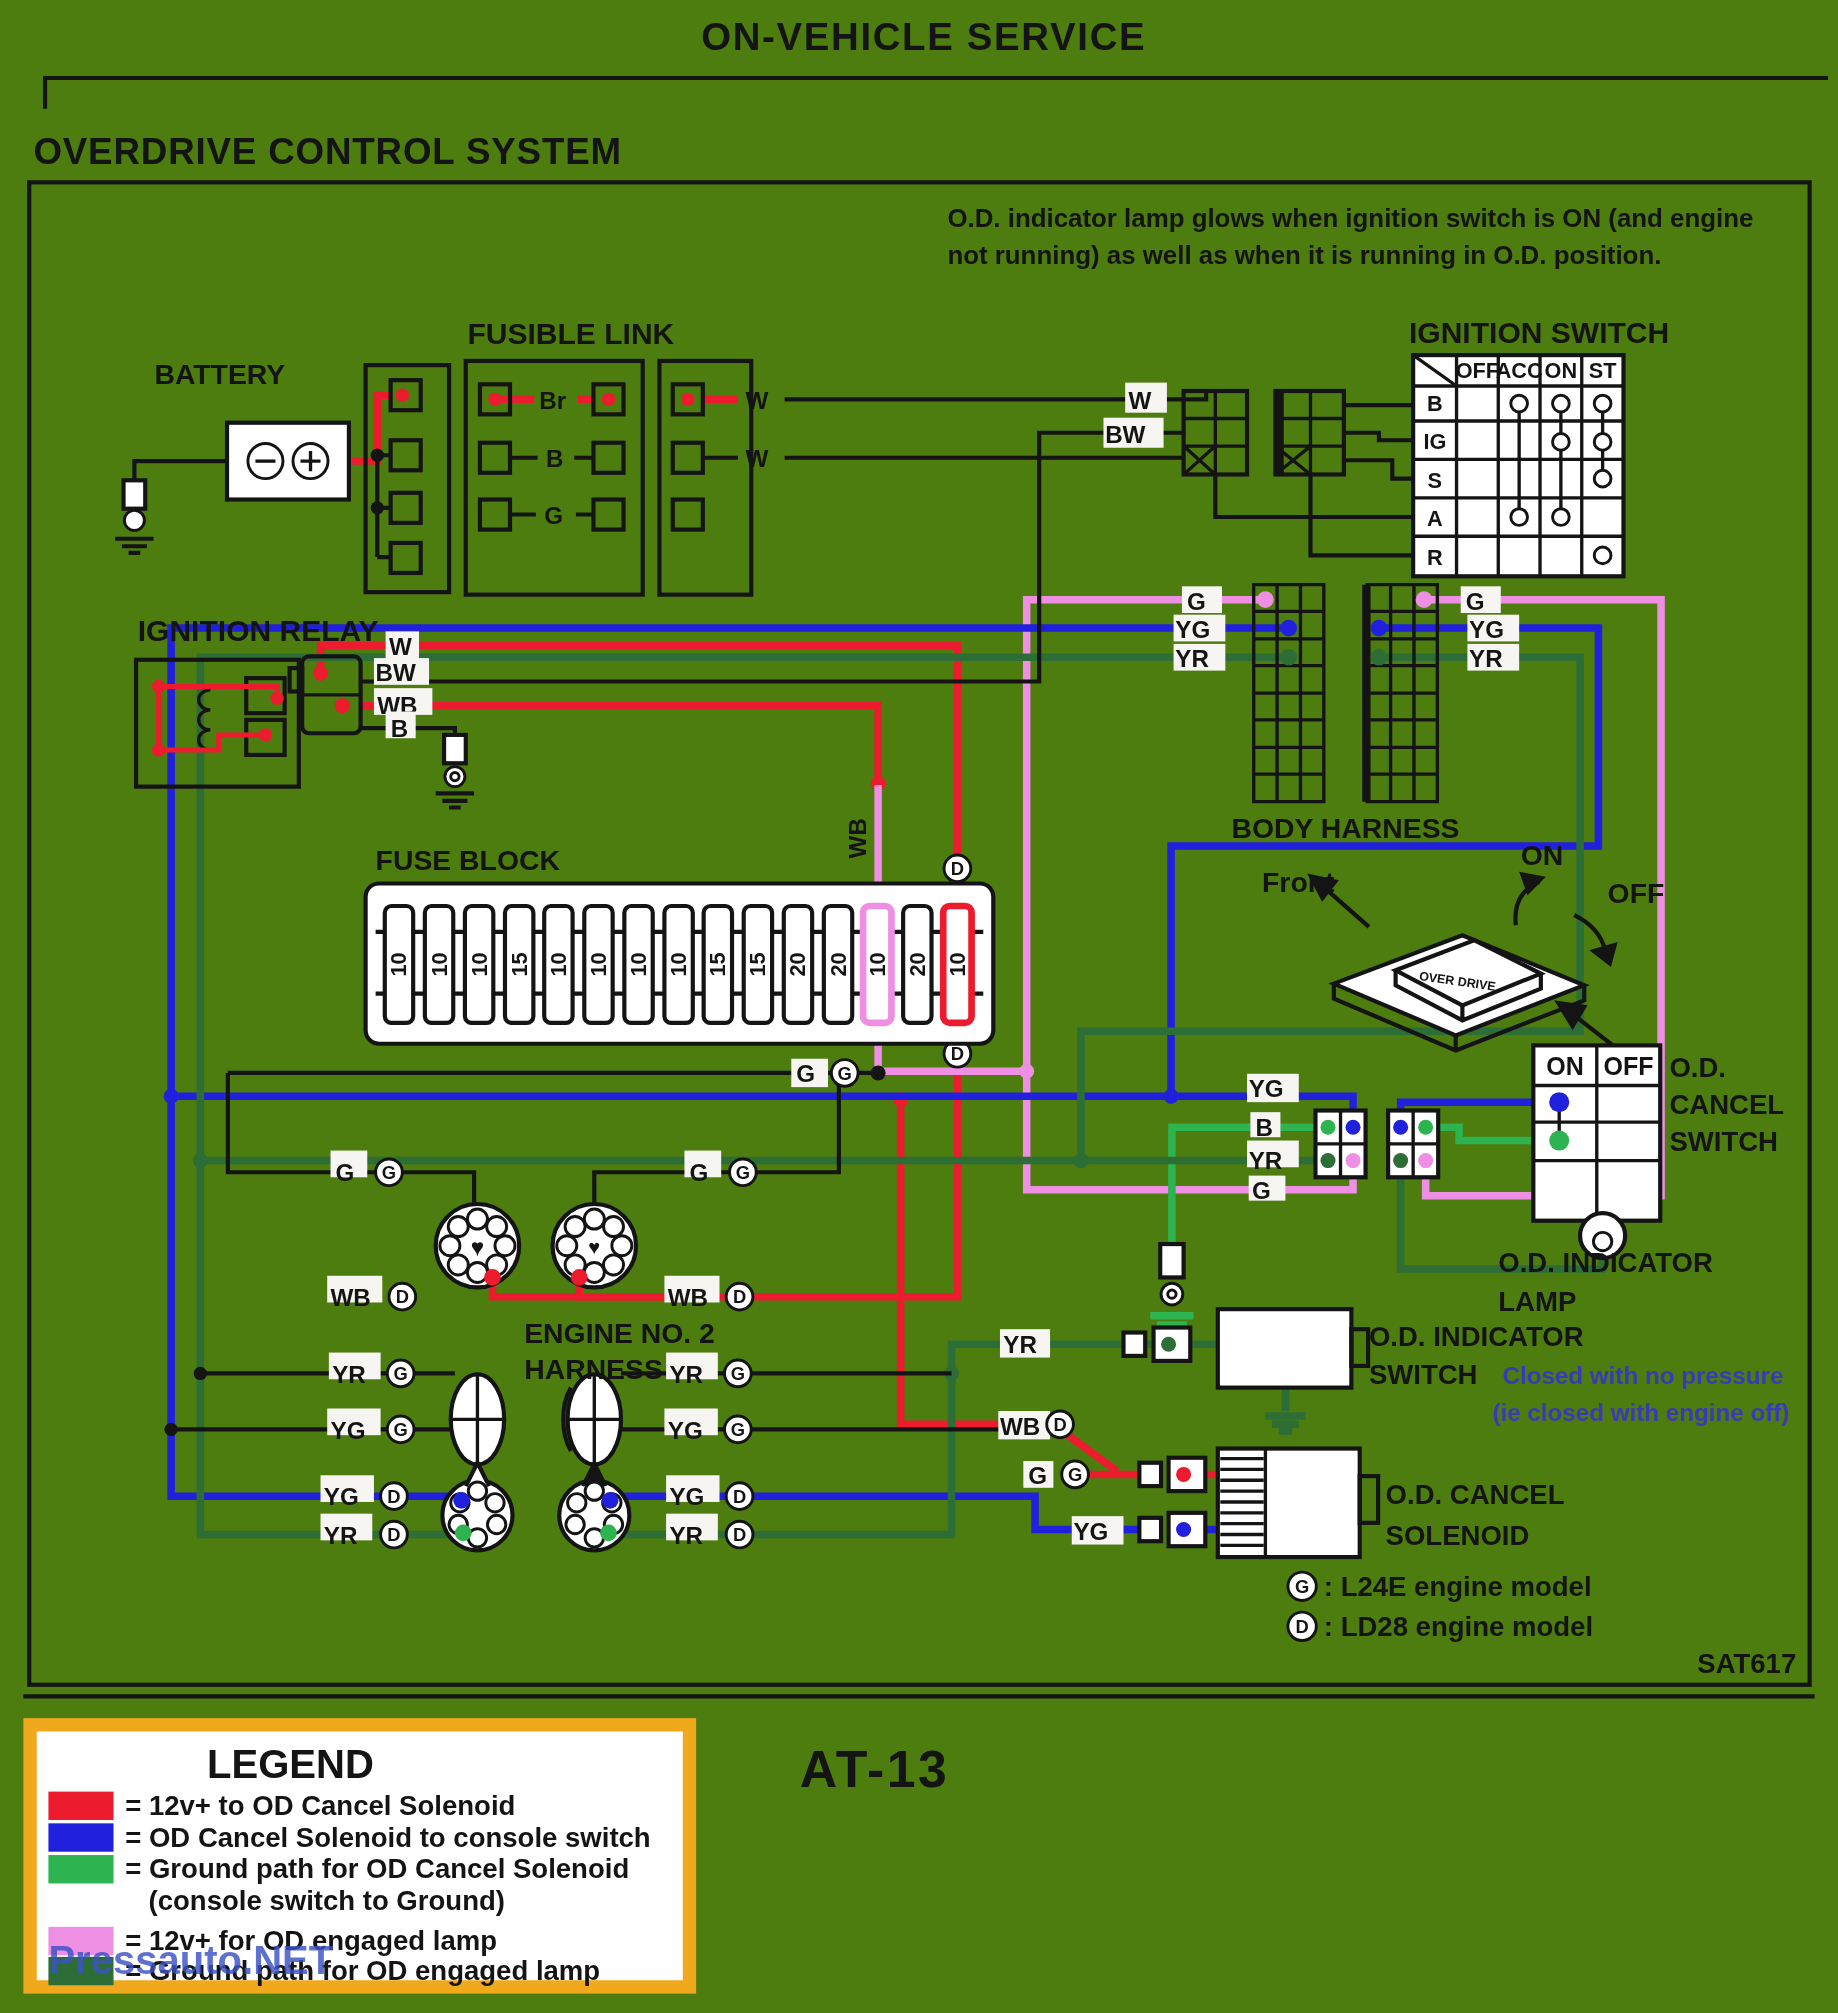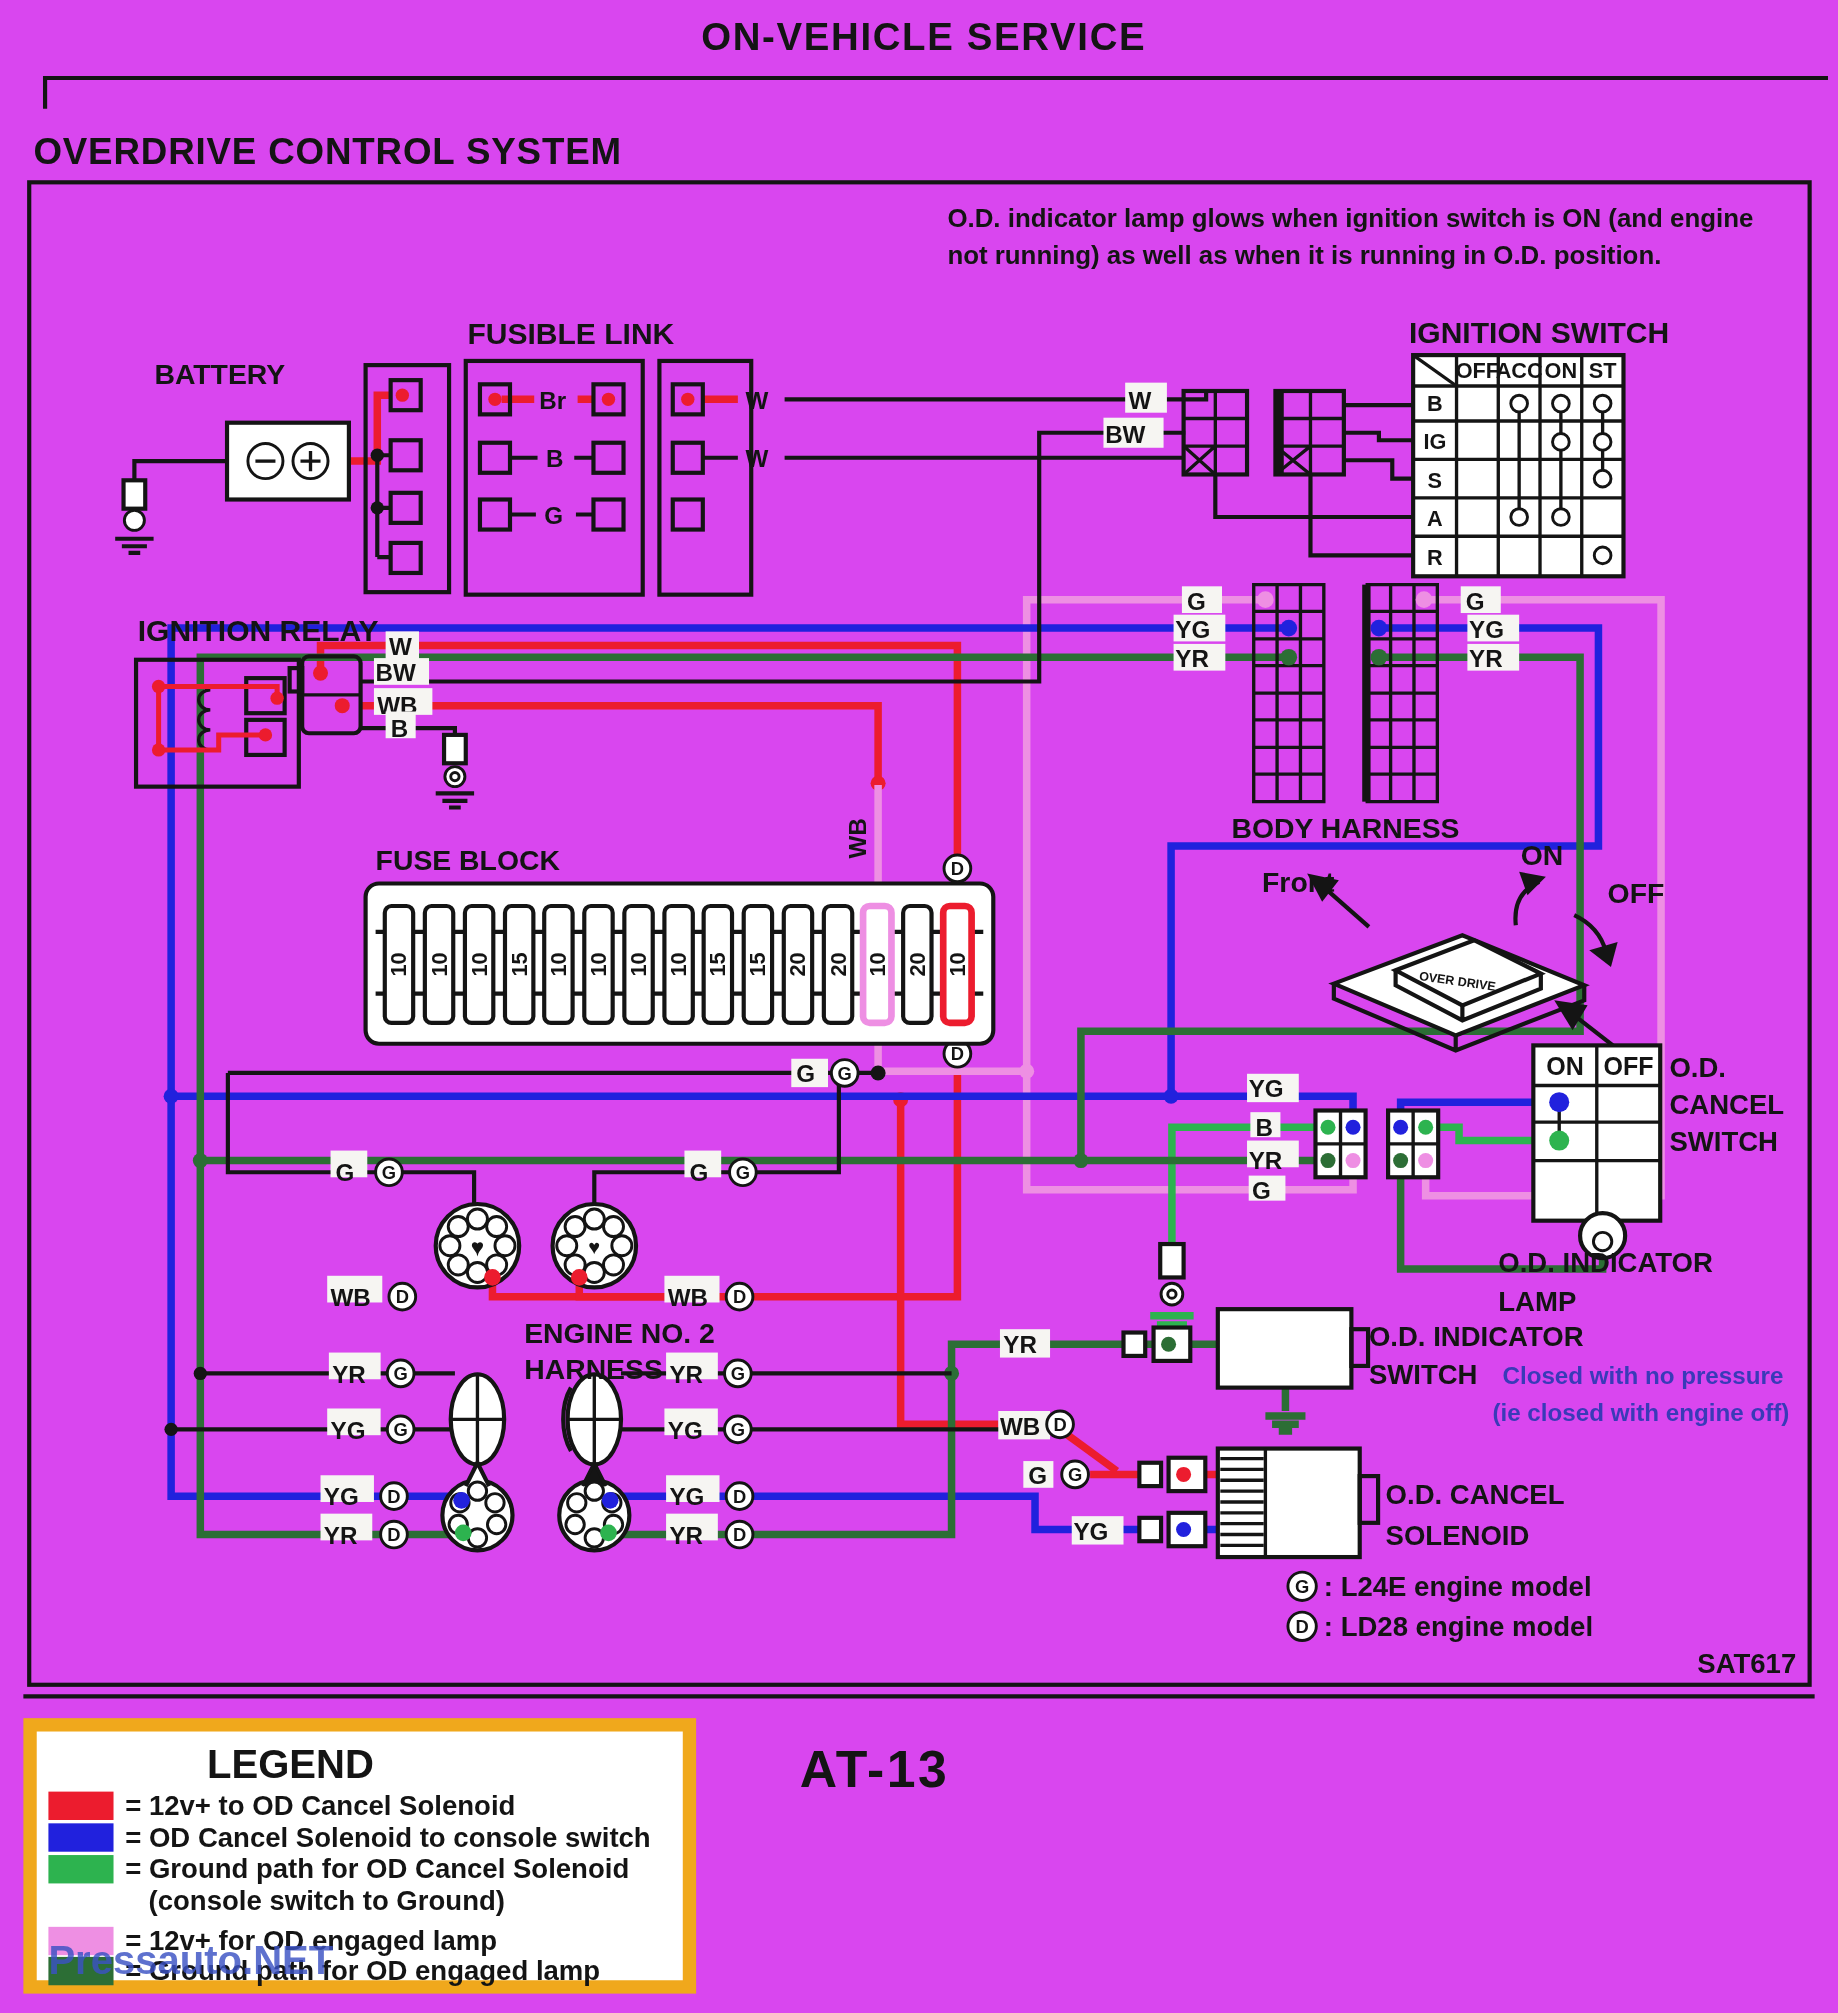--- a/index.html
+++ b/index.html
@@ -1,16 +1,16 @@
 <!DOCTYPE html>
 <html style="font-size:13.4px"><head>
 <meta charset="utf-8">
 <style>
   html,body{margin:0;padding:0;background:#e9e9e7;}
-  .stage{position:relative;width:1838px;height:2014px;background:#d946ef;overflow:hidden;}
+  .stage{position:relative;width:1838px;height:2014px;background:#4d7c0f;overflow:hidden;}
   svg{position:absolute;left:0;top:0;}
   text{font-family:"Liberation Sans","DejaVu Sans",sans-serif;font-weight:bold;fill:#141414;}
   .t46{font-size:46px;letter-spacing:2px;}
   .t44{font-size:44px;letter-spacing:1px;}
   .t62{font-size:62px;letter-spacing:3px;}
   .t48{font-size:48px;}
   .t36{font-size:36px;}
   .t34{font-size:34px;}
   .t33{font-size:33px;}
   .t31{font-size:31px;}

